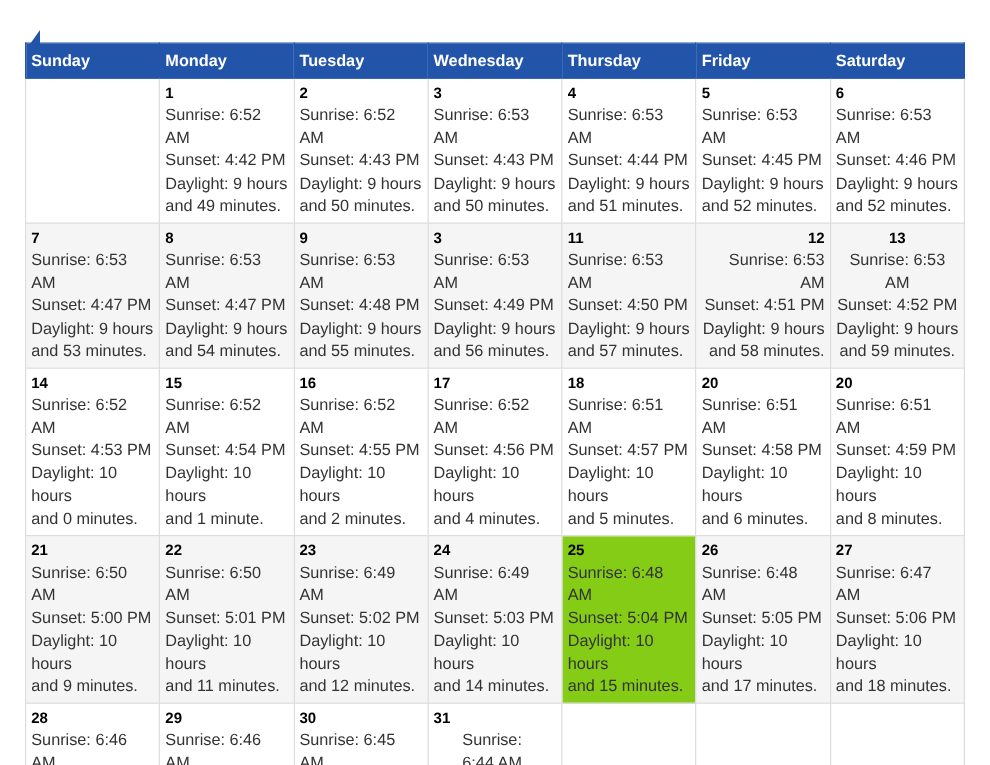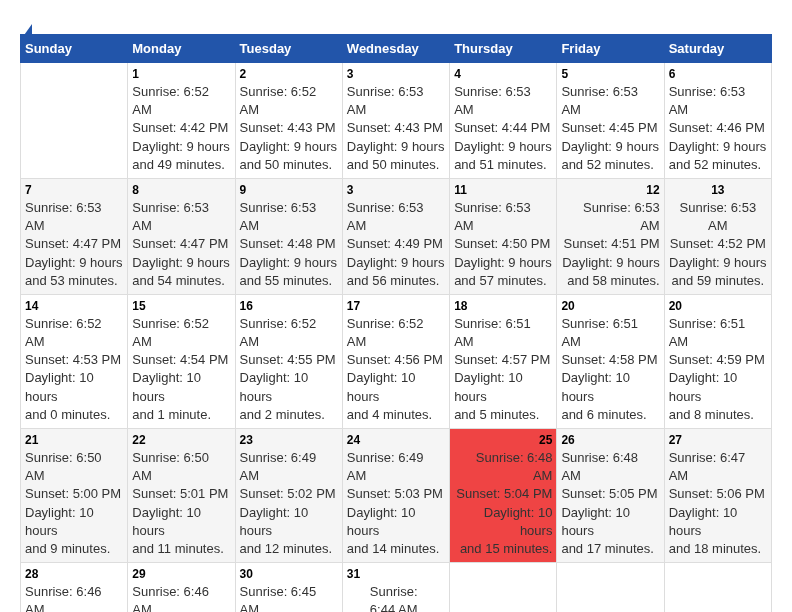--- a/index.html
+++ b/index.html
@@ -280,21 +280,21 @@
 Daylight: 10 hours
 and 12 minutes.</div>
         </td>
         <td style="background: rgb(245, 245, 245);">
           <span class="day-num">24</span>
           <div class="day-info" style="white-space: pre-line;">Sunrise: 6:49 AM
 Sunset: 5:03 PM
 Daylight: 10 hours
 and 14 minutes.</div>
         </td>
-        <td style="background: #ef4444; text-align: right;">
+        <td style="background: #84cc16;">
           <span class="day-num">25</span>
           <div class="day-info" style="white-space: pre-line;">Sunrise: 6:48 AM
 Sunset: 5:04 PM
 Daylight: 10 hours
 and 15 minutes.</div>
         </td>
         <td style="background: rgb(245, 245, 245);">
           <span class="day-num">26</span>
           <div class="day-info" style="white-space: pre-line;">Sunrise: 6:48 AM
 Sunset: 5:05 PM

